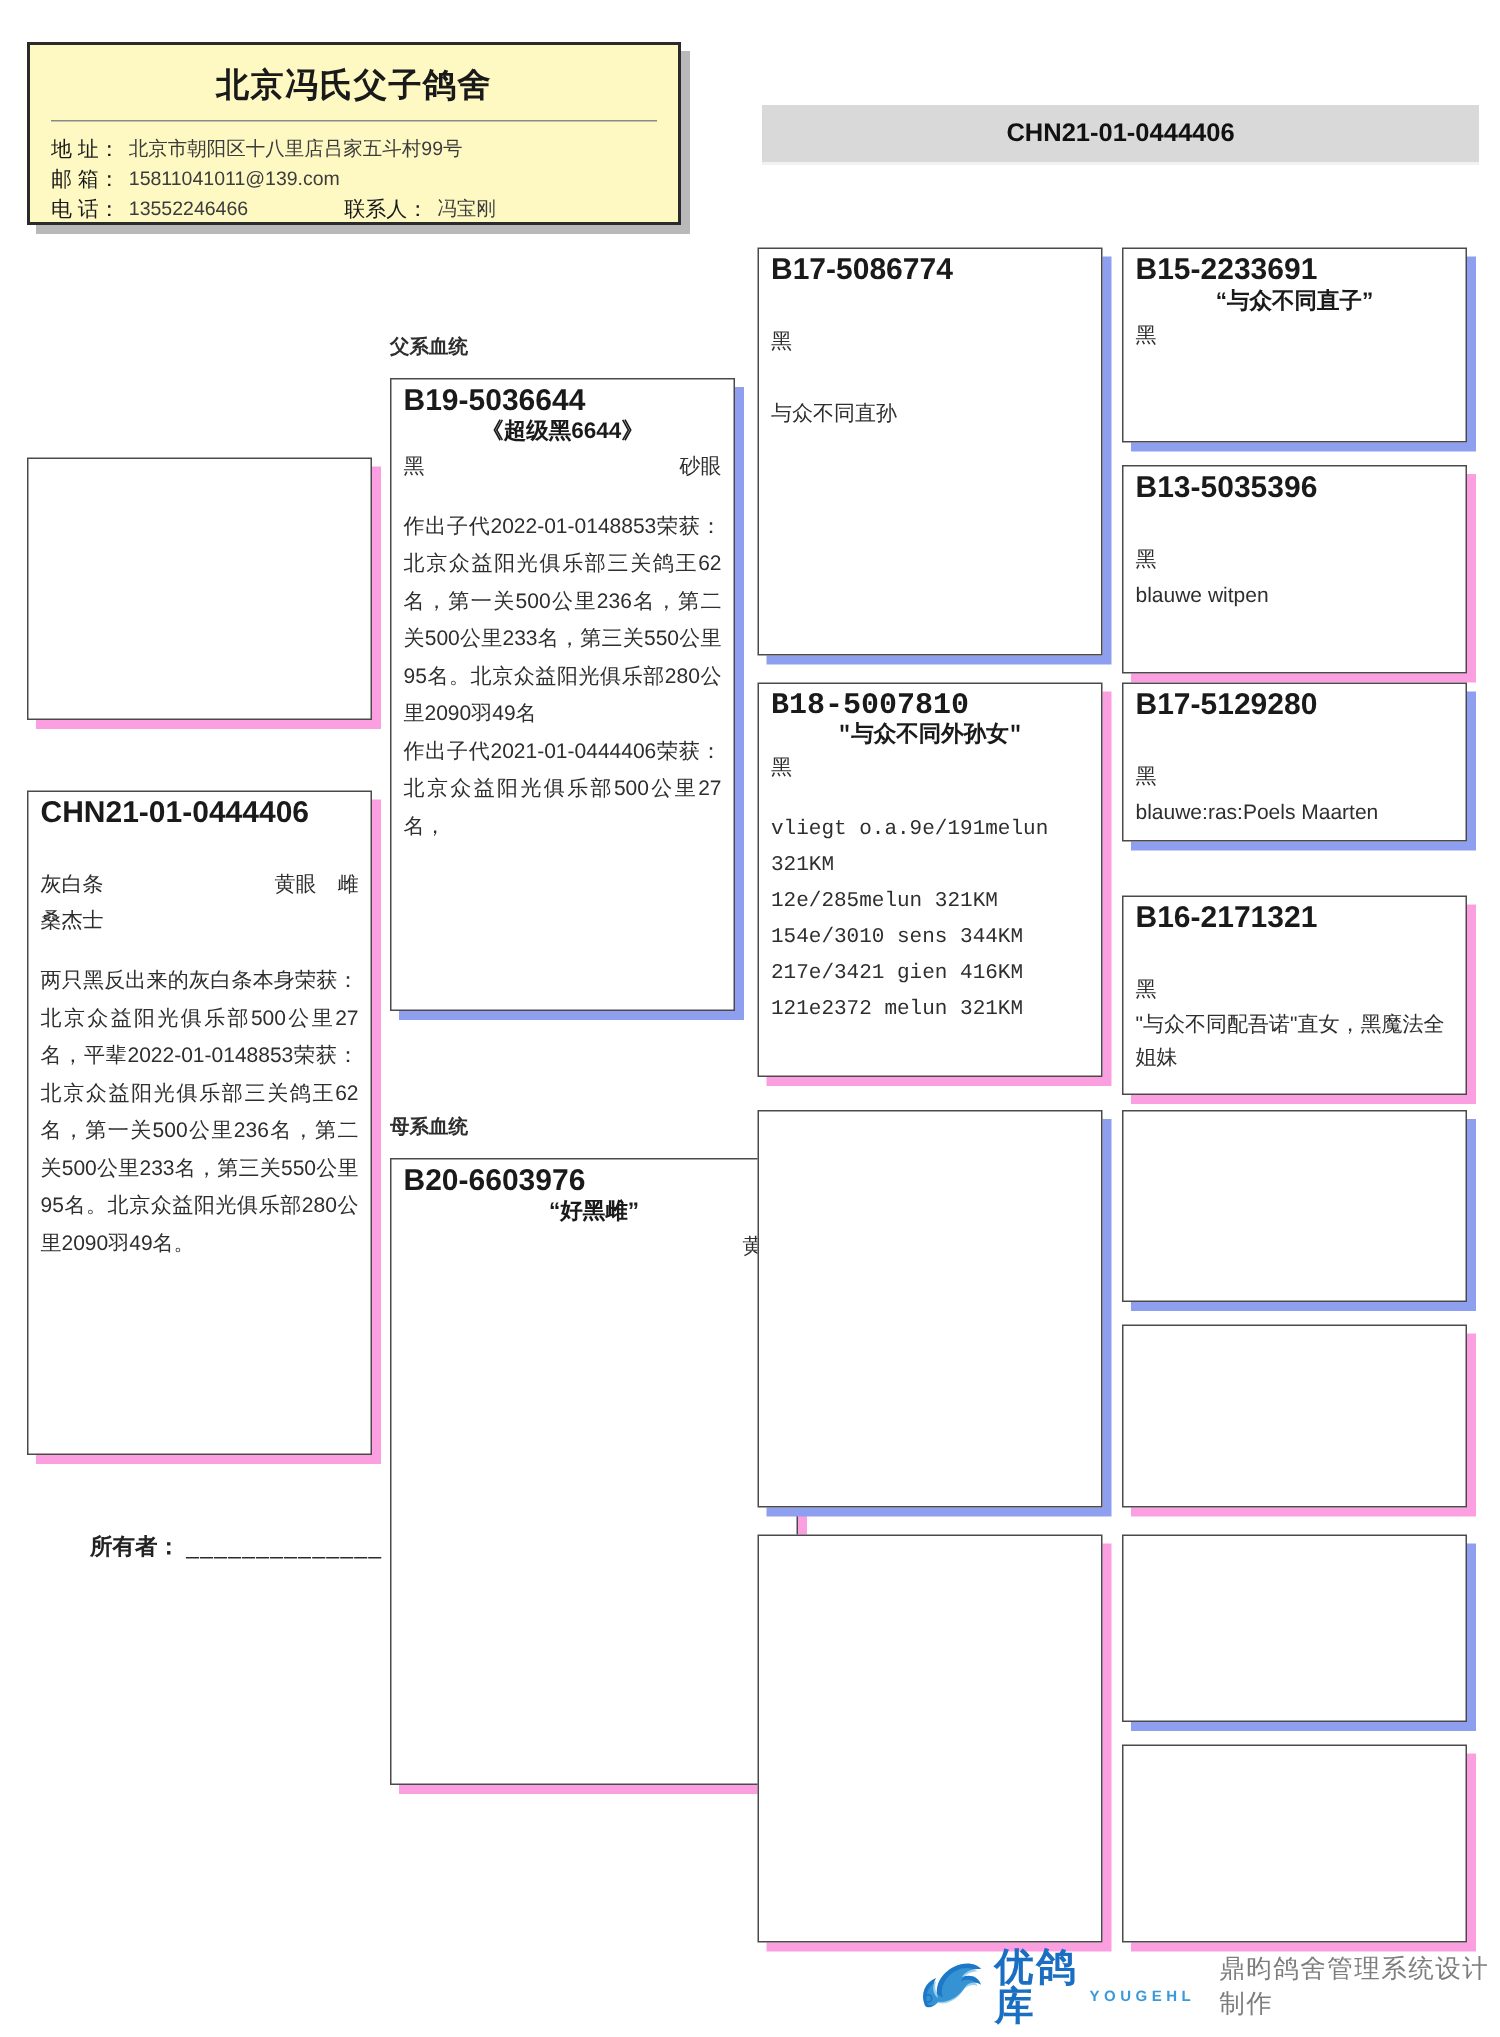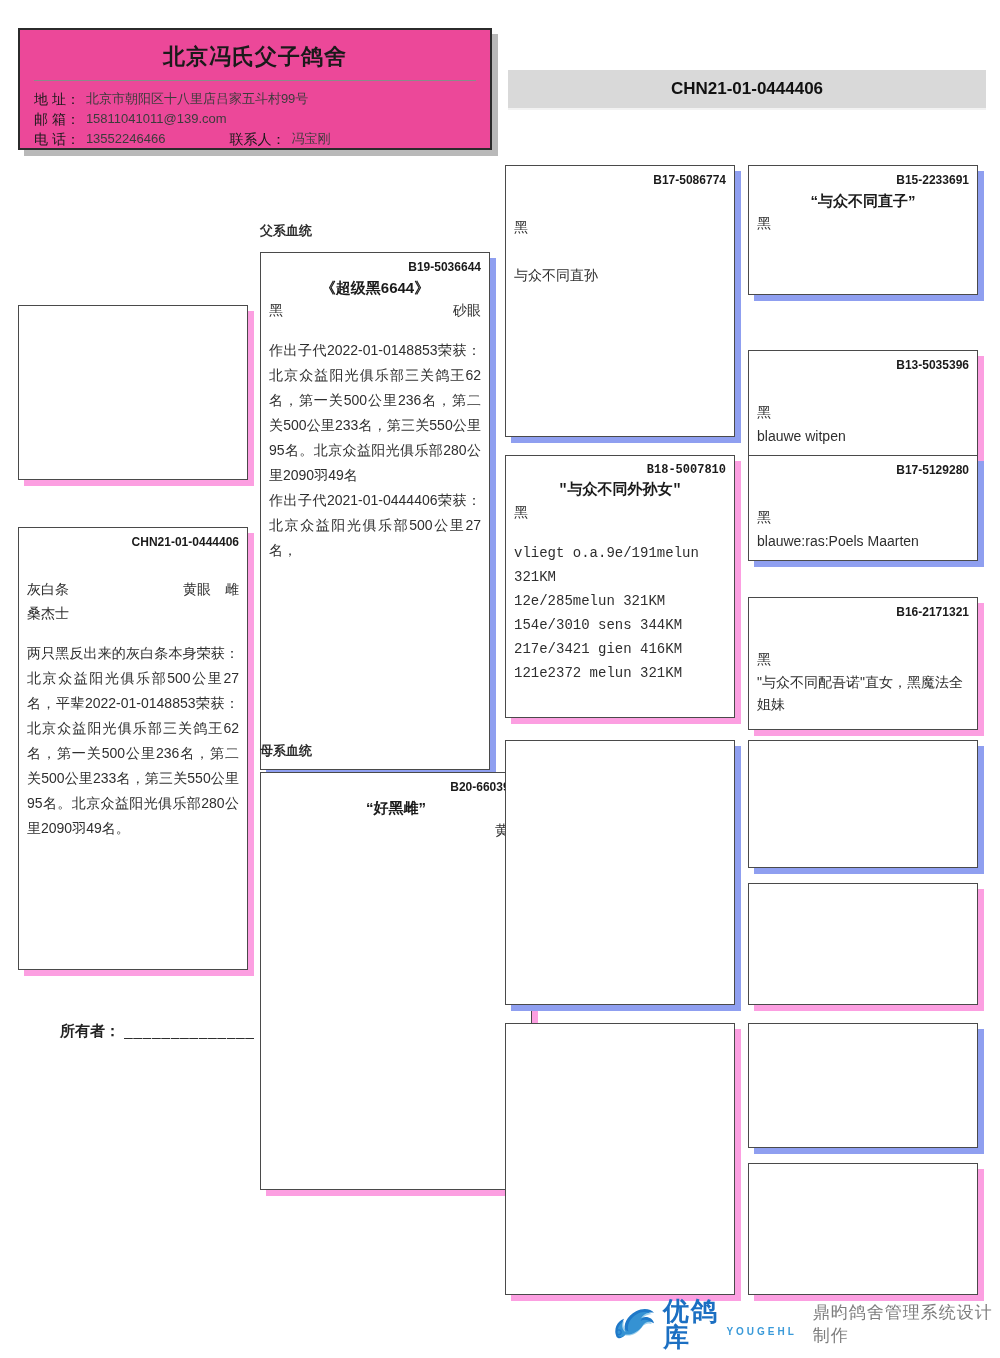--- a/index.html
+++ b/index.html
@@ -1,39 +1,39 @@
 <!DOCTYPE html>
 <html><head>
 <meta charset="utf-8">
 <style>
   * { margin:0; padding:0; box-sizing:border-box; }
   html,body { background:#fff; }
   body { font-family:"Liberation Sans","DejaVu Sans",sans-serif; color:#1a1a1a; }
   .page { position:relative; width:1000px; height:1358px; background:#ffffff; overflow:hidden; }
 
   
-  .loft-card { position:absolute; left:18px; top:28px; width:474px; height:122px;
-    background:#ec4899; border:2px solid #2b2b2b; box-shadow:6px 6px 0 #b9b9b9; padding:8px 14px 6px; }
+  .loft-card { position:absolute; left:18px; top:28px; width:436px; height:122px;
+    background:#fef9c3; border:2px solid #2b2b2b; box-shadow:6px 6px 0 #b9b9b9; padding:8px 14px 6px; }
   .loft-name { text-align:center; font-size:22px; font-weight:bold; letter-spacing:1px; padding:4px 0 8px; }
   .loft-hr { border:none; border-top:1.5px solid #8a8a8a; margin:0 0 8px; }
   .loft-row { display:flex; font-size:13px; line-height:20px; }
   .loft-label { font-weight:normal; font-size:14px; white-space:nowrap; margin-right:6px; }
   .loft-value { color:#3c3c3c; }
   .loft-row .spacer { width:64px; }
 
   
   .title-bar { position:absolute; left:508px; top:70px; width:478px; height:40px;
     background:#d9d9d9; border-bottom:2px solid #f2f2f2; display:flex; align-items:center; justify-content:center;
     font-size:17px; font-weight:bold; color:#111; }
 
   
   .pbox { position:absolute; background:#fff; border:1px solid #4a4a4a; padding:4px 8px 6px; }
   .pbox.blue { box-shadow:6px 6px 0 #8f9ff0; }
   .pbox.pink { box-shadow:6px 6px 0 #fc9fe1; }
-  .pbox-title { text-align:right; font-weight:bold; font-size:12px; line-height:21px; }
+  .pbox-title { text-align:left; font-weight:bold; font-size:20px; line-height:21px; }
   .pbox-sub { text-align:center; font-weight:bold; font-size:15px; line-height:20px; }
   .pbox-row { display:flex; justify-content:space-between; font-size:14px; line-height:24px; color:#2e2e2e; }
   .pbox-line { font-size:14px; line-height:24px; color:#2e2e2e; }
   .pbox-desc { font-size:14px; line-height:25px; color:#2e2e2e; text-align:justify; }
   .eye-sex { display:flex; gap:14px; } .mt24 { margin-top:24px; } .mt30 { margin-top:16px; }
   .right { text-align:right; }
 
   .line-label { position:absolute; font-size:13px; font-weight:bold; color:#2e2e2e; }
 
   .owner-row { position:absolute; left:60px; top:1022px; font-size:15px; font-weight:bold; color:#222; }
@@ -89,21 +89,21 @@
     <div class="pbox-desc mt30">两只黑反出来的灰白条本身荣获：北京众益阳光俱乐部500公里27名，平辈2022-01-0148853荣获：北京众益阳光俱乐部三关鸽王62名，第一关500公里236名，第二关500公里233名，第三关550公里95名。北京众益阳光俱乐部280公里2090羽49名。</div>
   </div>
 
   <div class="owner-row">
     <span>所有者：</span>
     <span class="owner-blank">______________</span>
   </div>
 
   <div class="line-label" style="left:260px; top:222px;">父系血统</div>
 
-  <div class="pbox blue" style="left:260px; top:252px; width:230px; height:518px;">
+  <div class="pbox blue" style="left:260px; top:252px; width:230px; height:422px;">
     <div class="pbox-title">B19-5036644</div>
     <div class="pbox-sub">《超级黑6644》</div>
     <div class="pbox-row">
       <span>黑</span>
       <span>砂眼</span>
     </div>
     <div class="pbox-desc mt30">作出子代2022-01-0148853荣获：北京众益阳光俱乐部三关鸽王62名，第一关500公里236名，第二关500公里233名，第三关550公里95名。北京众益阳光俱乐部280公里2090羽49名</div>
     <div class="pbox-desc">作出子代2021-01-0444406荣获：北京众益阳光俱乐部500公里27名，</div>
   </div>
 
@@ -136,21 +136,21 @@
 
   <div class="pbox blue" style="left:505px; top:740px; width:230px; height:265px;"></div>
   <div class="pbox pink" style="left:505px; top:1023px; width:230px; height:272px;"></div>
 
   <div class="pbox blue" style="left:748px; top:165px; width:230px; height:130px;">
     <div class="pbox-title">B15-2233691</div>
     <div class="pbox-sub">“与众不同直子”</div>
     <div class="pbox-line">黑</div>
   </div>
 
-  <div class="pbox pink" style="left:748px; top:310px; width:230px; height:139px;margin-top:40px;">
+  <div class="pbox pink" style="left:748px; top:310px; width:230px; height:139px;">
     <div class="pbox-title">B13-5035396</div>
     <div class="pbox-line mt24">黑</div>
     <div class="pbox-line">blauwe witpen</div>
   </div>
 
   <div class="pbox blue" style="left:748px; top:455px; width:230px; height:106px;">
     <div class="pbox-title">B17-5129280</div>
     <div class="pbox-line mt24">黑</div>
     <div class="pbox-line">blauwe:ras:Poels Maarten</div>
   </div>

